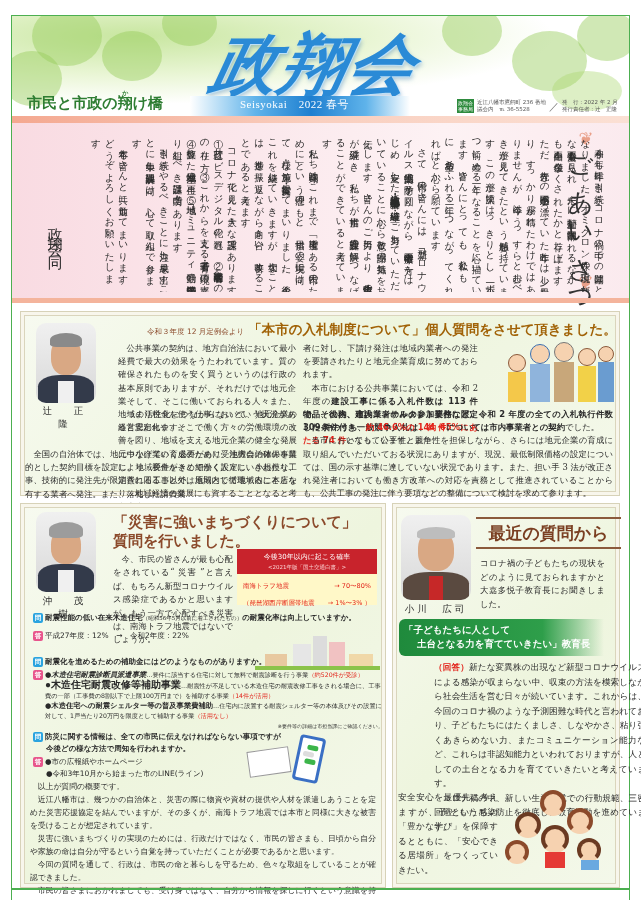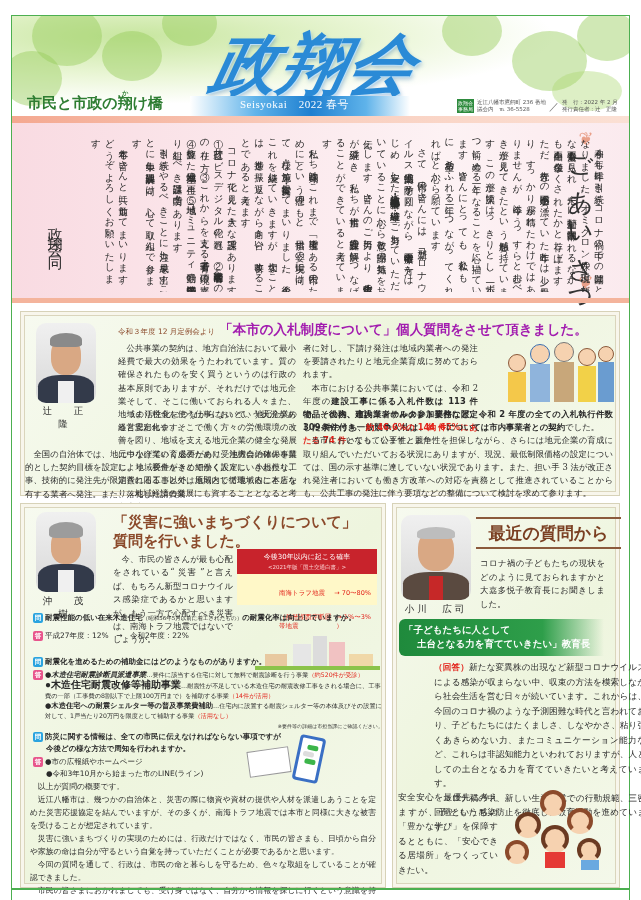--- a/index.html
+++ b/index.html
@@ -33,21 +33,21 @@
 .ptext p{text-indent:1em;}
 .bold{font-weight:bold;font-family:"DejaVu Sans",sans-serif;}
 .red{color:#e2231a;font-weight:bold;font-family:"DejaVu Sans",sans-serif;}
 .q-title{position:absolute;font-family:"DejaVu Sans",sans-serif;font-weight:bold;color:#8b4a2b;}
 .qa{position:absolute;font-size:7.5px;font-family:"DejaVu Sans",sans-serif;line-height:12px;}
 .badge-q{display:inline-block;width:10px;height:10px;background:#2aa3df;color:#fff;font-size:6.5px;text-align:center;line-height:10px;border-radius:2px;vertical-align:middle;margin-right:2px;font-weight:bold;}
 .badge-a{display:inline-block;width:10px;height:10px;background:#e8558c;color:#fff;font-size:6.5px;text-align:center;line-height:10px;border-radius:2px;vertical-align:middle;margin-right:2px;font-weight:bold;}
 .probbox{position:absolute;left:237px;top:549px;width:140px;height:56px;background:#fff8c8;}
 .probbox .hd{background:#c8232c;color:#fff;text-align:center;font-size:7px;line-height:10px;padding-top:3px;height:25px;font-family:"DejaVu Sans",sans-serif;}
 .probbox .hd .sm{font-size:5.5px;color:#fbd1d1;display:block;}
-.probbox .row{font-size:6.5px;color:#e2231a;font-family:"DejaVu Sans",sans-serif;padding:15px 6px 0;display:flex;justify-content:space-between;margin-left:36px;}
+.probbox .row{font-size:6.5px;color:#e2231a;font-family:"DejaVu Sans",sans-serif;padding:8px 6px 0;display:flex;justify-content:space-between;}
 .recent-title{position:absolute;left:476px;top:517px;width:145px;height:32px;border-top:2px solid #8b5a3c;border-bottom:2px solid #8b5a3c;text-align:center;font-size:17px;line-height:28px;color:#7a3f22;font-weight:bold;font-family:"DejaVu Serif",serif;}
 .greenbar{position:absolute;left:399px;top:619px;width:205px;height:37px;background:linear-gradient(90deg,#1f8a3c 0%,#2e9e4a 70%,rgba(60,170,90,0) 100%);border-radius:6px 0 0 6px;color:#fff;font-family:"DejaVu Sans",sans-serif;font-weight:bold;font-size:9.5px;line-height:14px;padding:4px 0 0 5px;}
 .kids{position:absolute;border-radius:50%;}
 .bottom-line{position:absolute;left:12px;top:888px;width:617px;height:2px;background:#4caf50;}
 </style>
 </head>
 <body>
 
 <div class="frame"></div>
 
@@ -100,22 +100,22 @@
 
 <div class="section" style="left:20px;top:311px;width:600px;height:185px;"></div>
 <div class="photo" style="left:36px;top:323px;width:60px;height:80px;">
   <div class="suit" style="left:2px;width:56px;height:28px;"></div>
   <div class="shirt" style="left:22px;width:16px;height:22px;"></div>
   <div class="head" style="left:15px;top:14px;width:30px;height:38px;"></div>
   <div class="hair" style="left:14px;top:10px;width:32px;height:14px;background:#8a8a8a;"></div>
 </div>
 <div class="name" style="left:36px;top:405px;width:60px;">辻　正隆</div>
 <div style="position:absolute;left:118px;top:321px;display:flex;align-items:baseline;gap:4px;">
-  <span style="font-size:7.5px;color:#8b4a2b;font-family:'DejaVu Sans',sans-serif;">令和３年度 12 月定例会より</span>
-  <span style="font-size:13.5px;font-weight:bold;color:#a21caf;font-family:'DejaVu Sans',sans-serif;">「本市の入札制度について」個人質問をさせて頂きました。</span>
+  <span style="font-size:7.5px;color:#8b4a2b;font-family:'DejaVu Sans',sans-serif;margin-left:29px;">令和３年度 12 月定例会より</span>
+  <span style="font-size:13.5px;font-weight:bold;color:#a16207;font-family:'DejaVu Sans',sans-serif;">「本市の入札制度について」個人質問をさせて頂きました。</span>
 </div>
 <div class="ptext" style="position:absolute;left:118px;top:342px;width:178px;">
   <p>公共事業の契約は、地方自治法において最小経費で最大の効果をうたわれています。質の確保されたものを安く買うというのは行政の基本原則でありますが、それだけでは地元企業そして、そこに働いておられる人々また、地域の活性化につながらないという状況があると思われます。</p>
 </div>
 <div class="ptext" style="position:absolute;left:25px;top:408px;width:272px;padding-left:93px;text-indent:0;">
   <p>つまり税金を使う仕事において、地元企業の経営安定化や、そこで働く方々の労働環境の改善を図り、地域を支える地元企業の健全な発展につなげていく必要があり、地方自治体の事業により、税金がそこで働く人々にいきわたり、消費に回ることで、地域内で循環することとなり、地域経済の発展にも資することとなると考えます。</p>
 </div>
 <div class="ptext" style="position:absolute;left:25px;top:448px;width:272px;">
   <p>全国の自治体では、地元中小企業の育成のために受注機会の確保を目的とした契約目標を設定し、地域要件をきめ細かく設定し、小規模な工事、技術的に発注先が限定される工事以外は原則として地域内に本店を有する業者へ発注。また、落札した請負業</p>
 </div>

